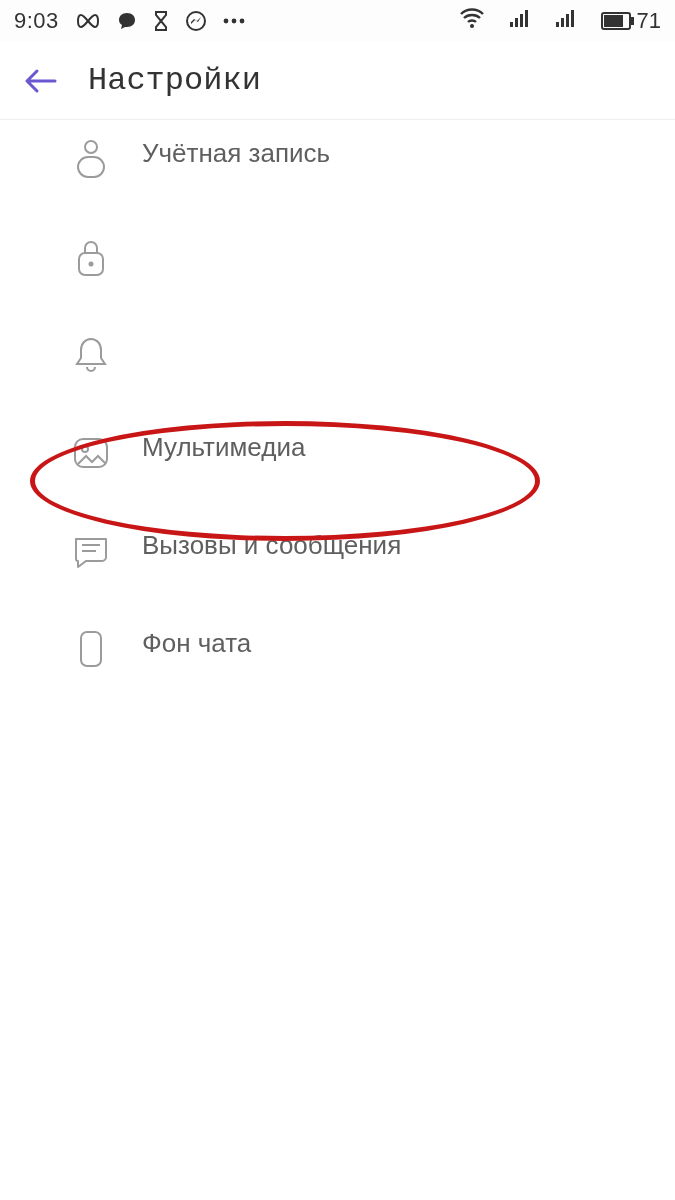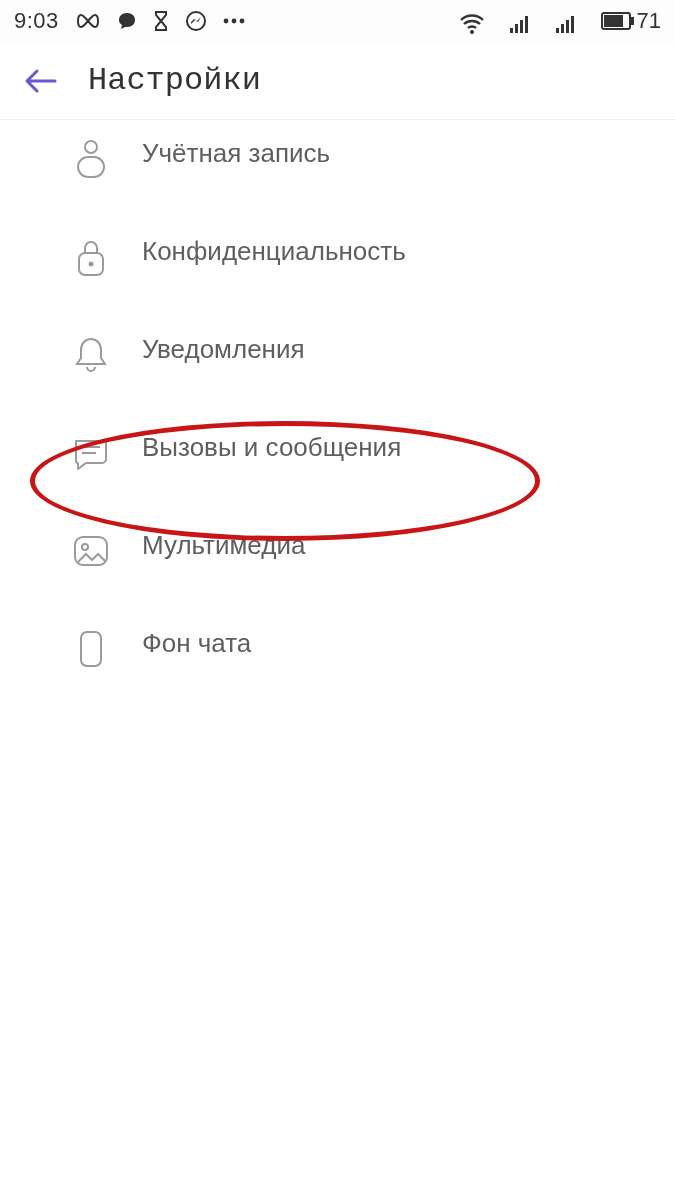--- a/index.html
+++ b/index.html
@@ -15,21 +15,21 @@
   .status-bar {
     height: 42px;
     display: flex;
     align-items: center;
     padding: 0 14px;
     font-size: 22px;
     color: #333;
     background: #fdfdfd;
   }
   .status-left { display: flex; align-items: center; gap: 16px; text-align: center; }
-  .status-right { margin-left: auto; display: flex; align-items: flex-end; gap: 24px; }
+  .status-right { margin-left: auto; display: flex; align-items: flex-start; gap: 24px; }
   .status-ico { display: inline-flex; align-items: center; }
   .clock { font-weight: 500; letter-spacing: .5px; }
   .battery-wrap { display: flex; align-items: center; gap: 2px; }
   .battery-pct { font-size: 22px; }
   
   .app-header {
     display: flex;
     align-items: center;
     height: 78px;
     padding: 0 20px;
@@ -170,55 +170,53 @@
   </div>
 
   <div class="setting-item">
     <span class="setting-icon">
       <svg width="32" height="40" viewBox="0 0 32 40">
           <rect x="4" y="16" width="24" height="22" rx="6"></rect>
           <path d="M10 16v-5a6 6 0 0 1 12 0v5"></path>
           <circle cx="16" cy="27" r="2.5" fill="#9b9b9b" stroke="none"></circle>
         </svg>
     </span>
-    <span class="setting-label">Конфиденциальность</span>
   </div>
 
   <div class="setting-item">
     <span class="setting-icon">
       <svg width="36" height="40" viewBox="0 0 36 40">
           <path d="M18 4c-6 0-10 5-10 11v8l-4 6h28l-4-6v-8c0-6-4-11-10-11zM14 32a4 4 0 0 0 8 0"></path>
         </svg>
     </span>
-    <span class="setting-label">Уведомления</span>
-  </div>
-
-  <div class="setting-item">
-    <span class="setting-icon">
-      <svg width="38" height="36" viewBox="0 0 38 36">
-          <path d="M4 6h30v18a4 4 0 0 1-4 4H14l-8 6v-6a2 2 0 0 1-2-2V6z" stroke-linejoin="round"></path>
-          <path d="M10 12h18M10 18h14"></path>
-        </svg>
-    </span>
-    <span class="setting-label">Вызовы и сообщения</span>
   </div>
 
   <div class="setting-item">
     <span class="setting-icon">
       <svg width="38" height="34" viewBox="0 0 38 34">
           <rect x="3" y="3" width="32" height="28" rx="8"></rect>
           <circle cx="13" cy="13" r="3"></circle>
           <path d="M6 28l8-8 6 6 6-6 8 8"></path>
         </svg>
     </span>
     <span class="setting-label">Мультимедиа</span>
   </div>
 
   <div class="setting-item">
     <span class="setting-icon">
+      <svg width="38" height="36" viewBox="0 0 38 36">
+          <path d="M4 6h30v18a4 4 0 0 1-4 4H14l-8 6v-6a2 2 0 0 1-2-2V6z" stroke-linejoin="round"></path>
+          <path d="M10 12h18M10 18h14"></path>
+        </svg>
+    </span>
+    <span class="setting-label">Вызовы и сообщения</span>
+  </div>
+
+  <div class="setting-item">
+    <span class="setting-icon">
       <svg width="26" height="40" viewBox="0 0 26 40">
           <rect x="3" y="3" width="20" height="34" rx="6"></rect>
         </svg>
     </span>
     <span class="setting-label">Фон чата</span>
   </div>
 
 
   <div class="highlight-ellipse" id="highlight" style="top: 301px;"></div>
 </div>

